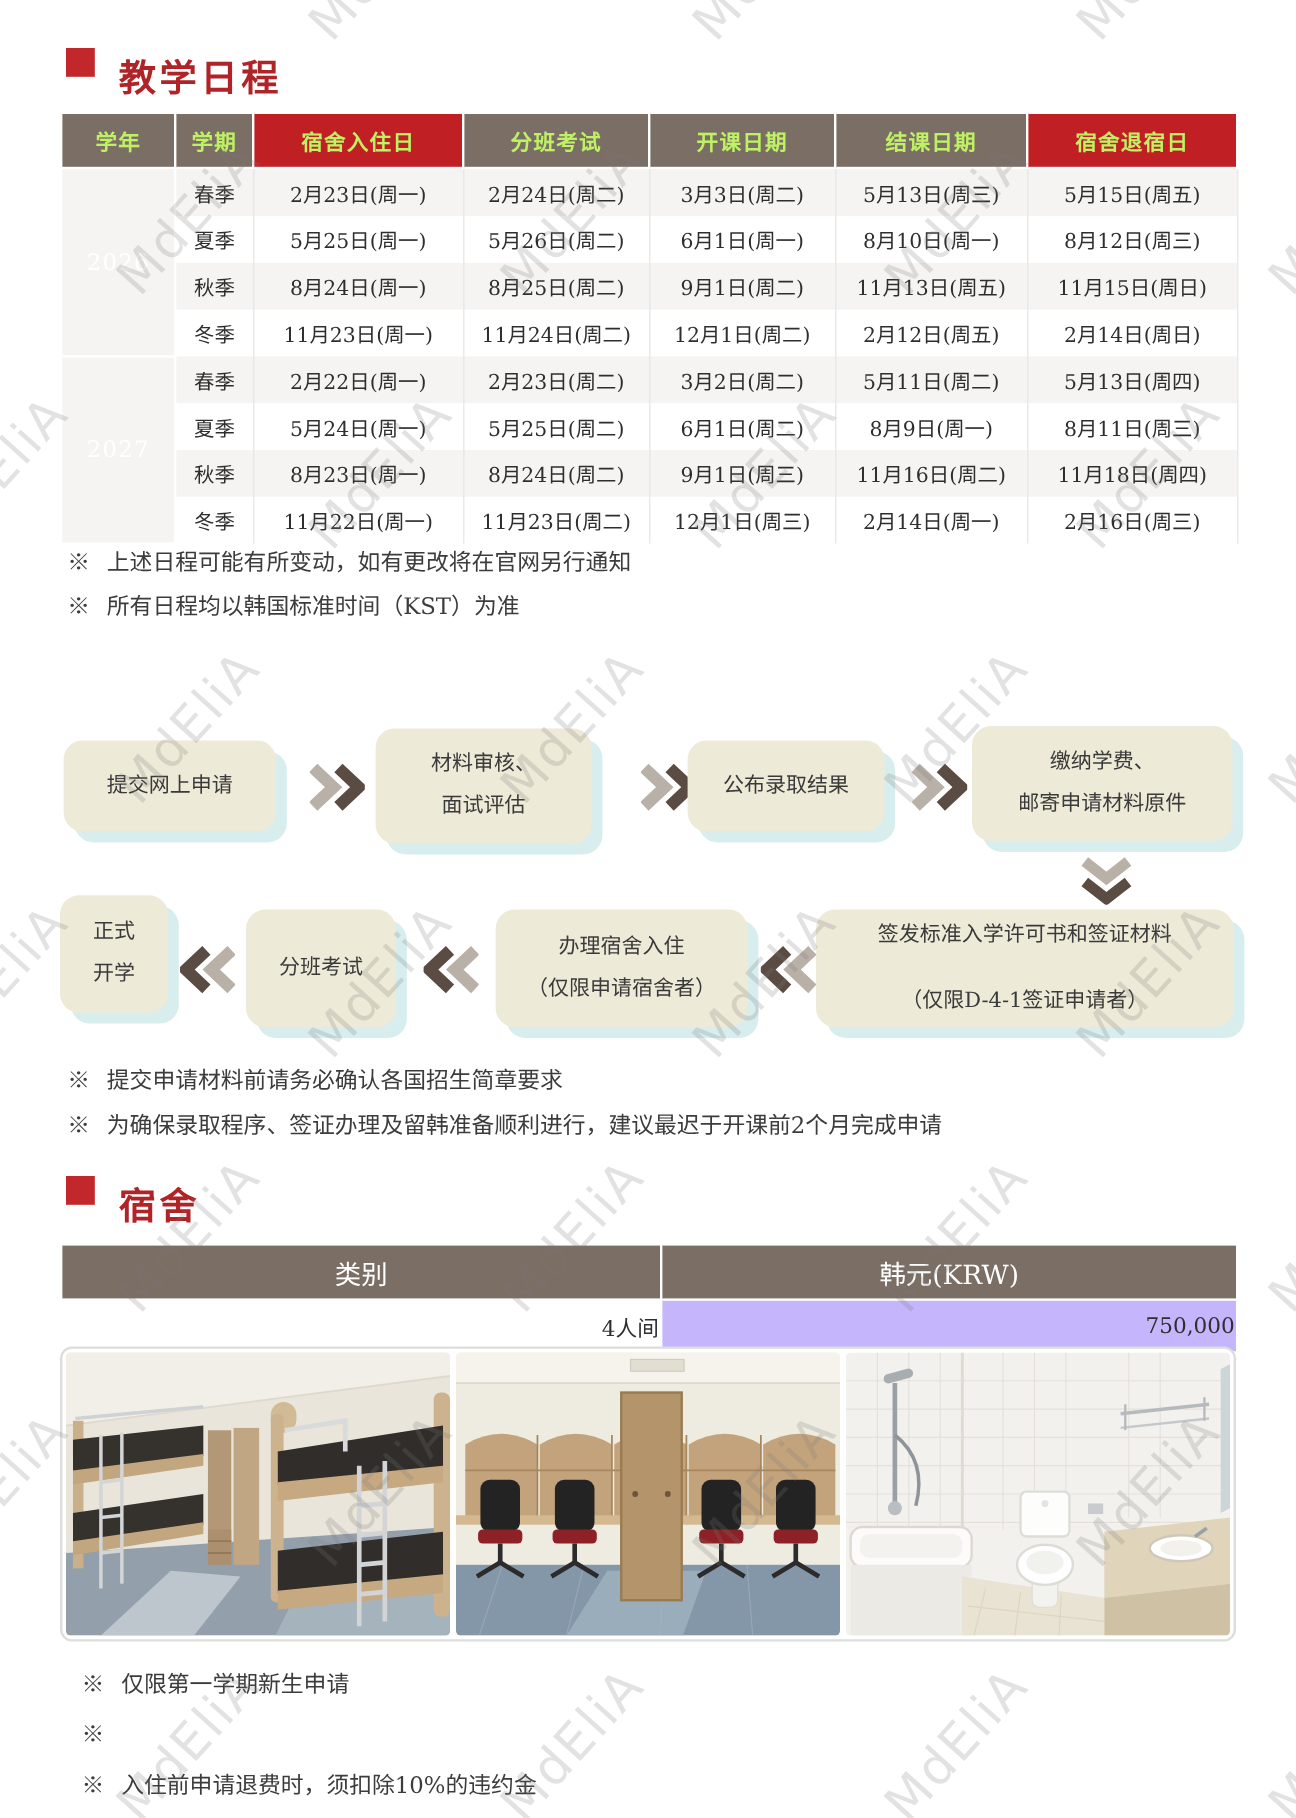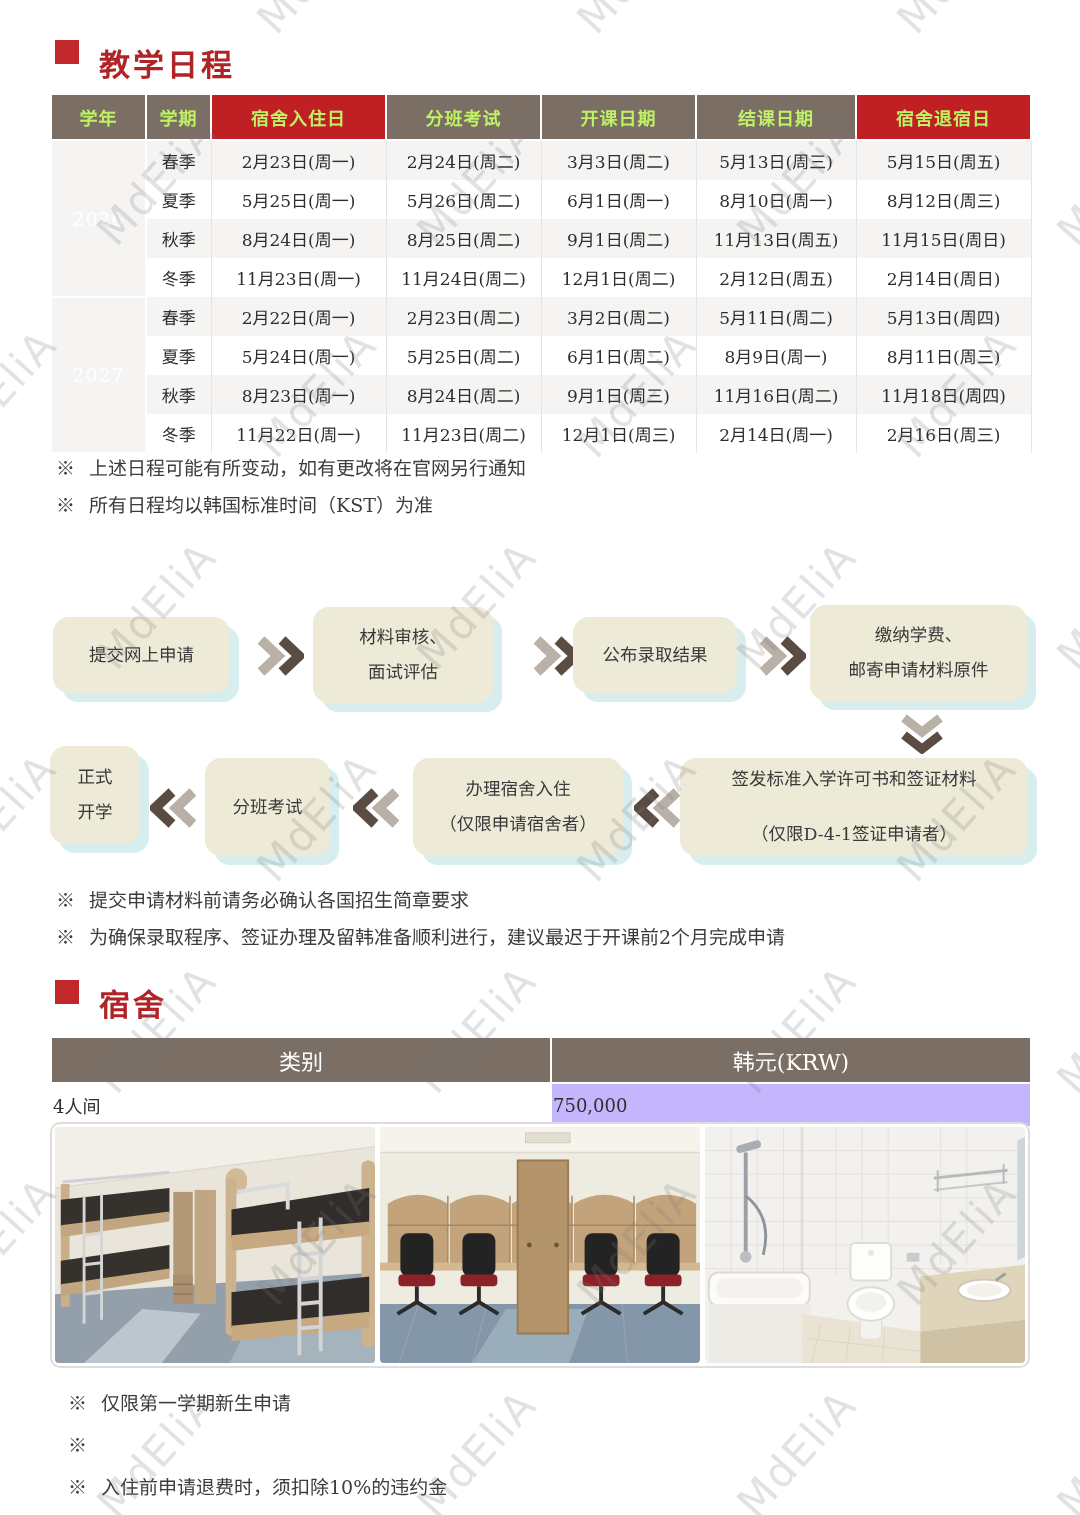--- a/index.html
+++ b/index.html
@@ -30,21 +30,21 @@
   .flow{position:absolute;top:598px;left:50px;width:980px;height:270px;}
   .fbox{position:absolute;background:#eeead8;border-radius:16px;box-shadow:9px 9px 0 #d7edee;
         display:flex;flex-direction:column;align-items:center;justify-content:center;
         font-size:17.5px;color:#3a3a3a;line-height:2.0;text-align:center;}
   .fbox span:empty{display:none;}
   .farr{position:absolute;width:46px;height:44px;}
 
   
   table.dorm{position:absolute;top:1036px;left:50px;width:980px;border-collapse:collapse;table-layout:fixed;}
   table.dorm th{background:#7b6e64;color:#fff;font-weight:normal;font-size:22px;height:42px;border:2px solid #fff;}
-  table.dorm td{font-size:18px;text-align:left;height:40px;border:2px solid #fff;}
+  table.dorm td{font-size:18px;text-align:right;height:40px;border:2px solid #fff;}
   table.dorm td.price{background:#c4b5fd;}
 
   
   .photos{position:absolute;top:1122px;left:50px;width:980px;height:246px;border:2px solid #ddd;
           border-radius:10px;background:#fff;display:flex;gap:5px;padding:3px;box-sizing:border-box;overflow:hidden;}
   .photos svg{flex:1 1 0;height:100%;border-radius:4px;}
 
   
   .wm-layer{position:absolute;inset:0;overflow:hidden;pointer-events:none;z-index:9;}
   .wm{position:absolute;font-family:"DejaVu Sans","Liberation Sans",sans-serif;font-size:42px;

